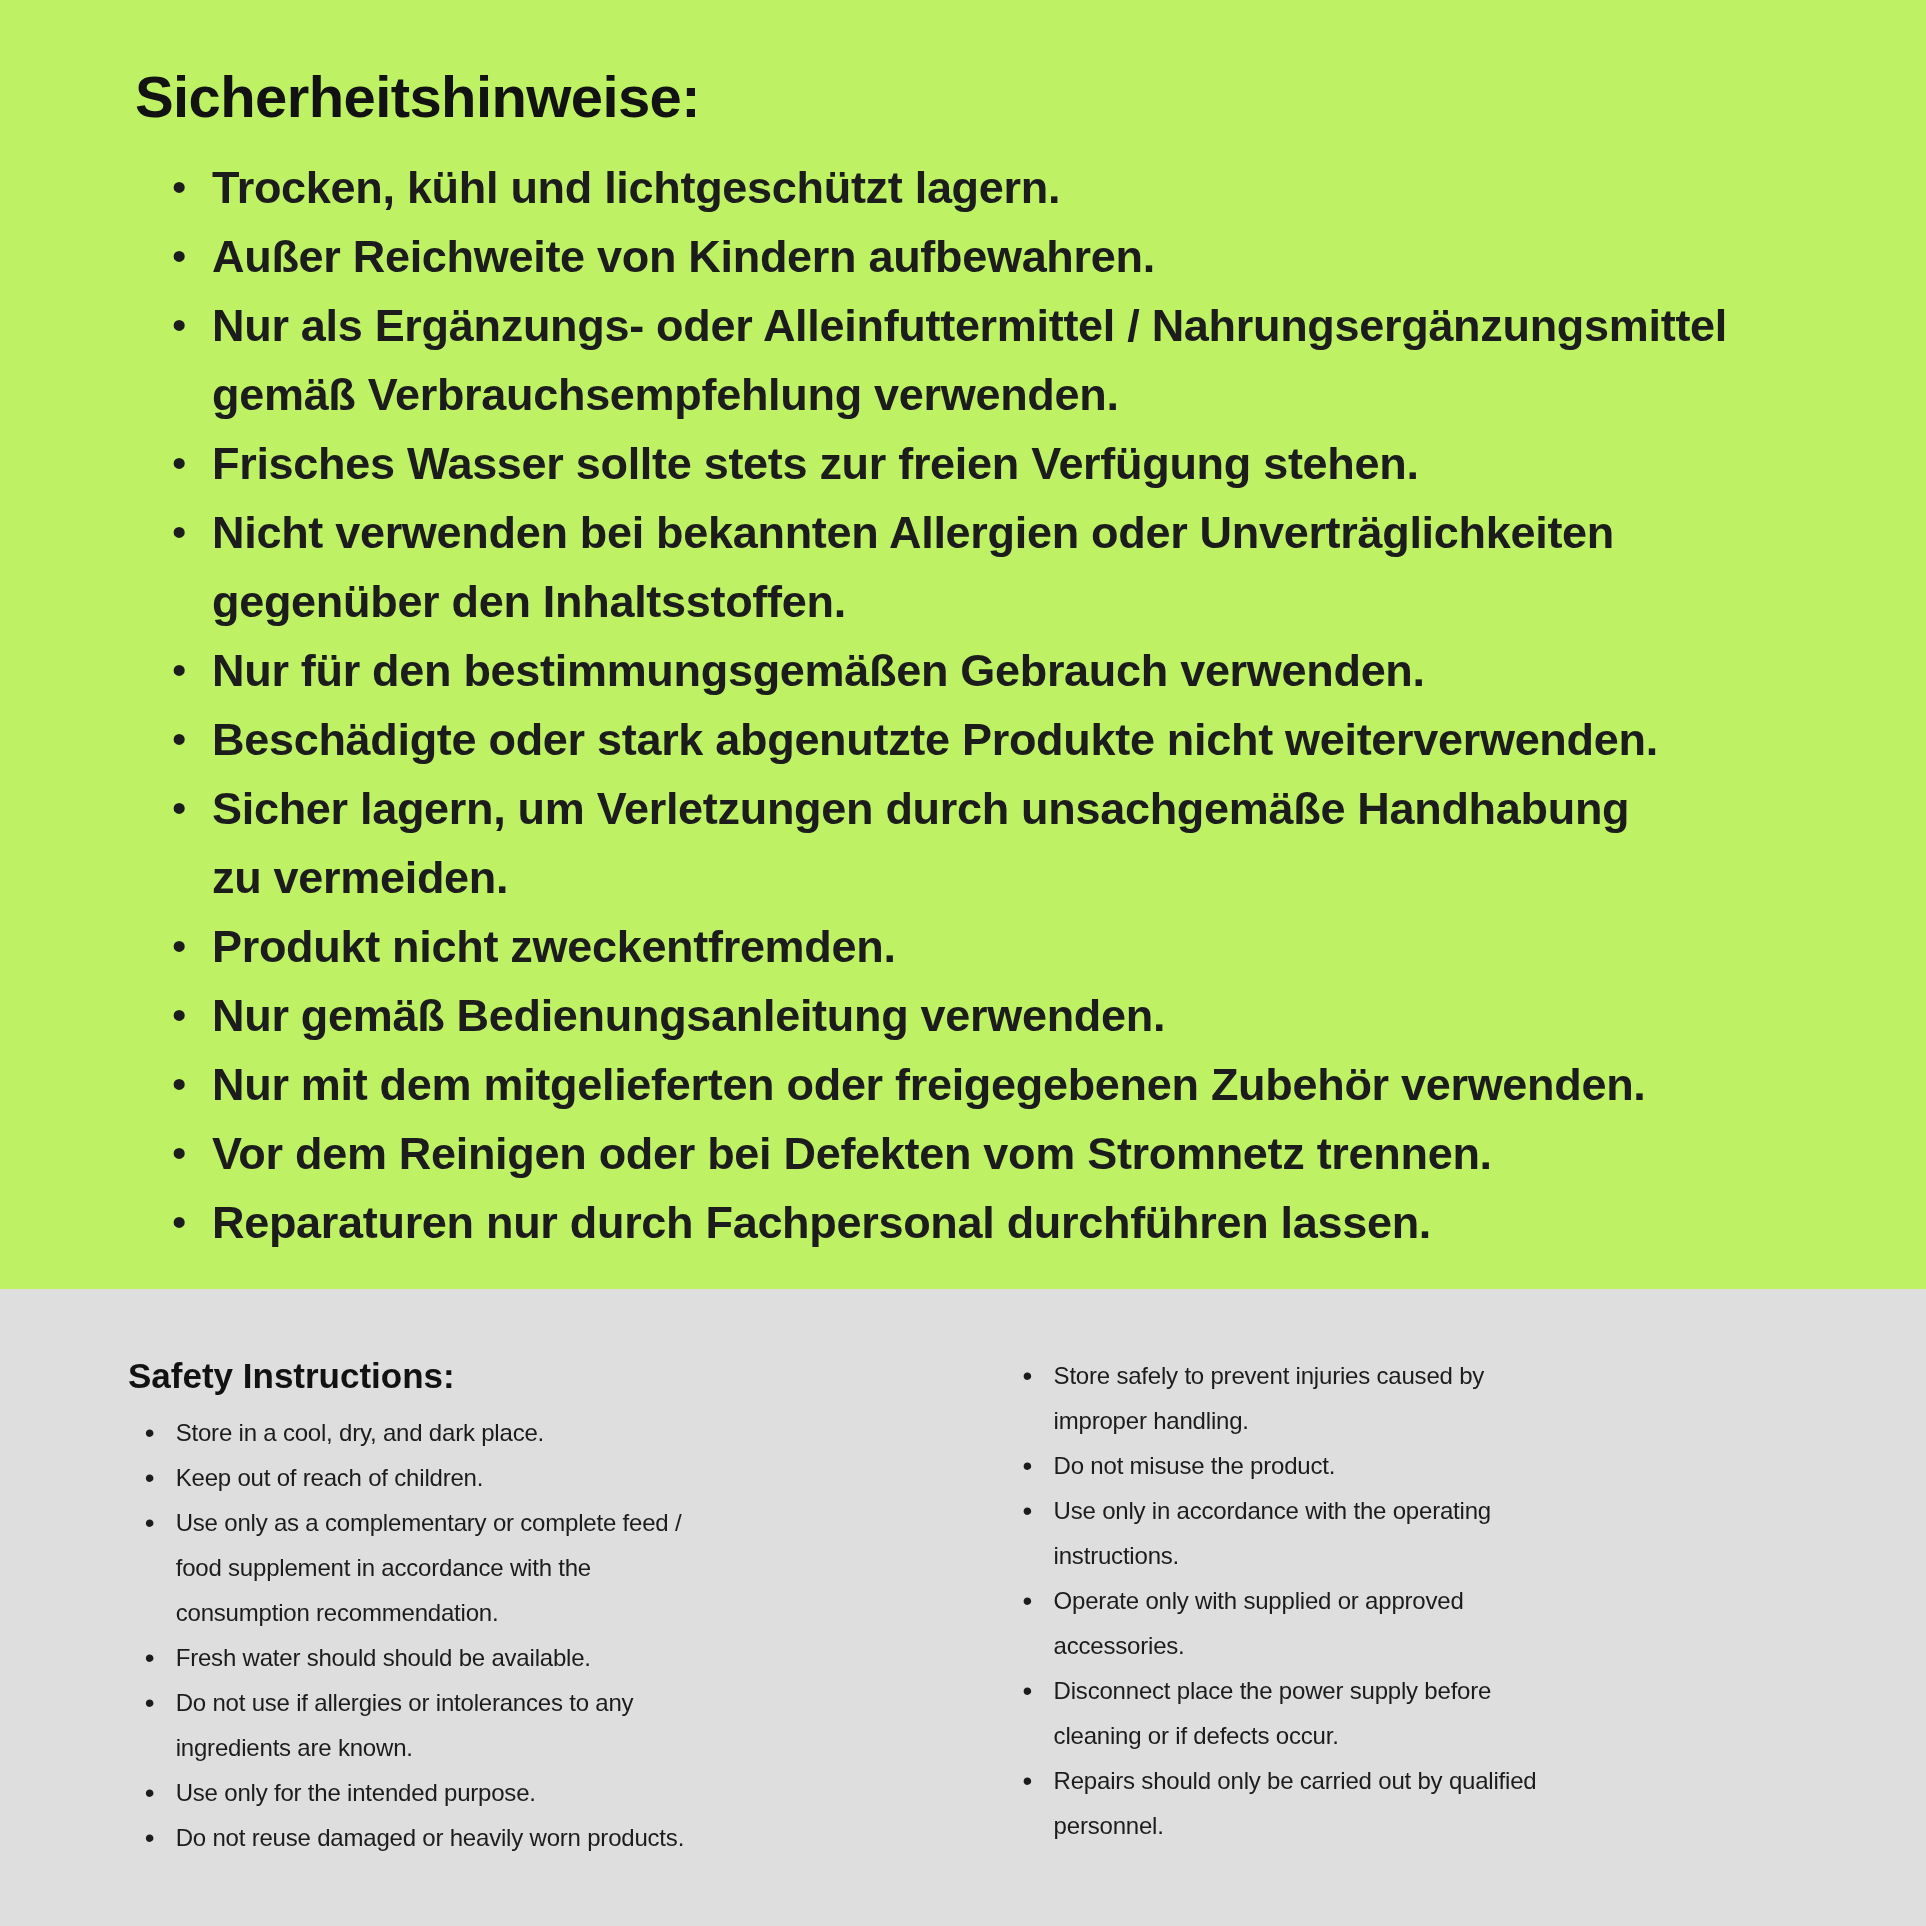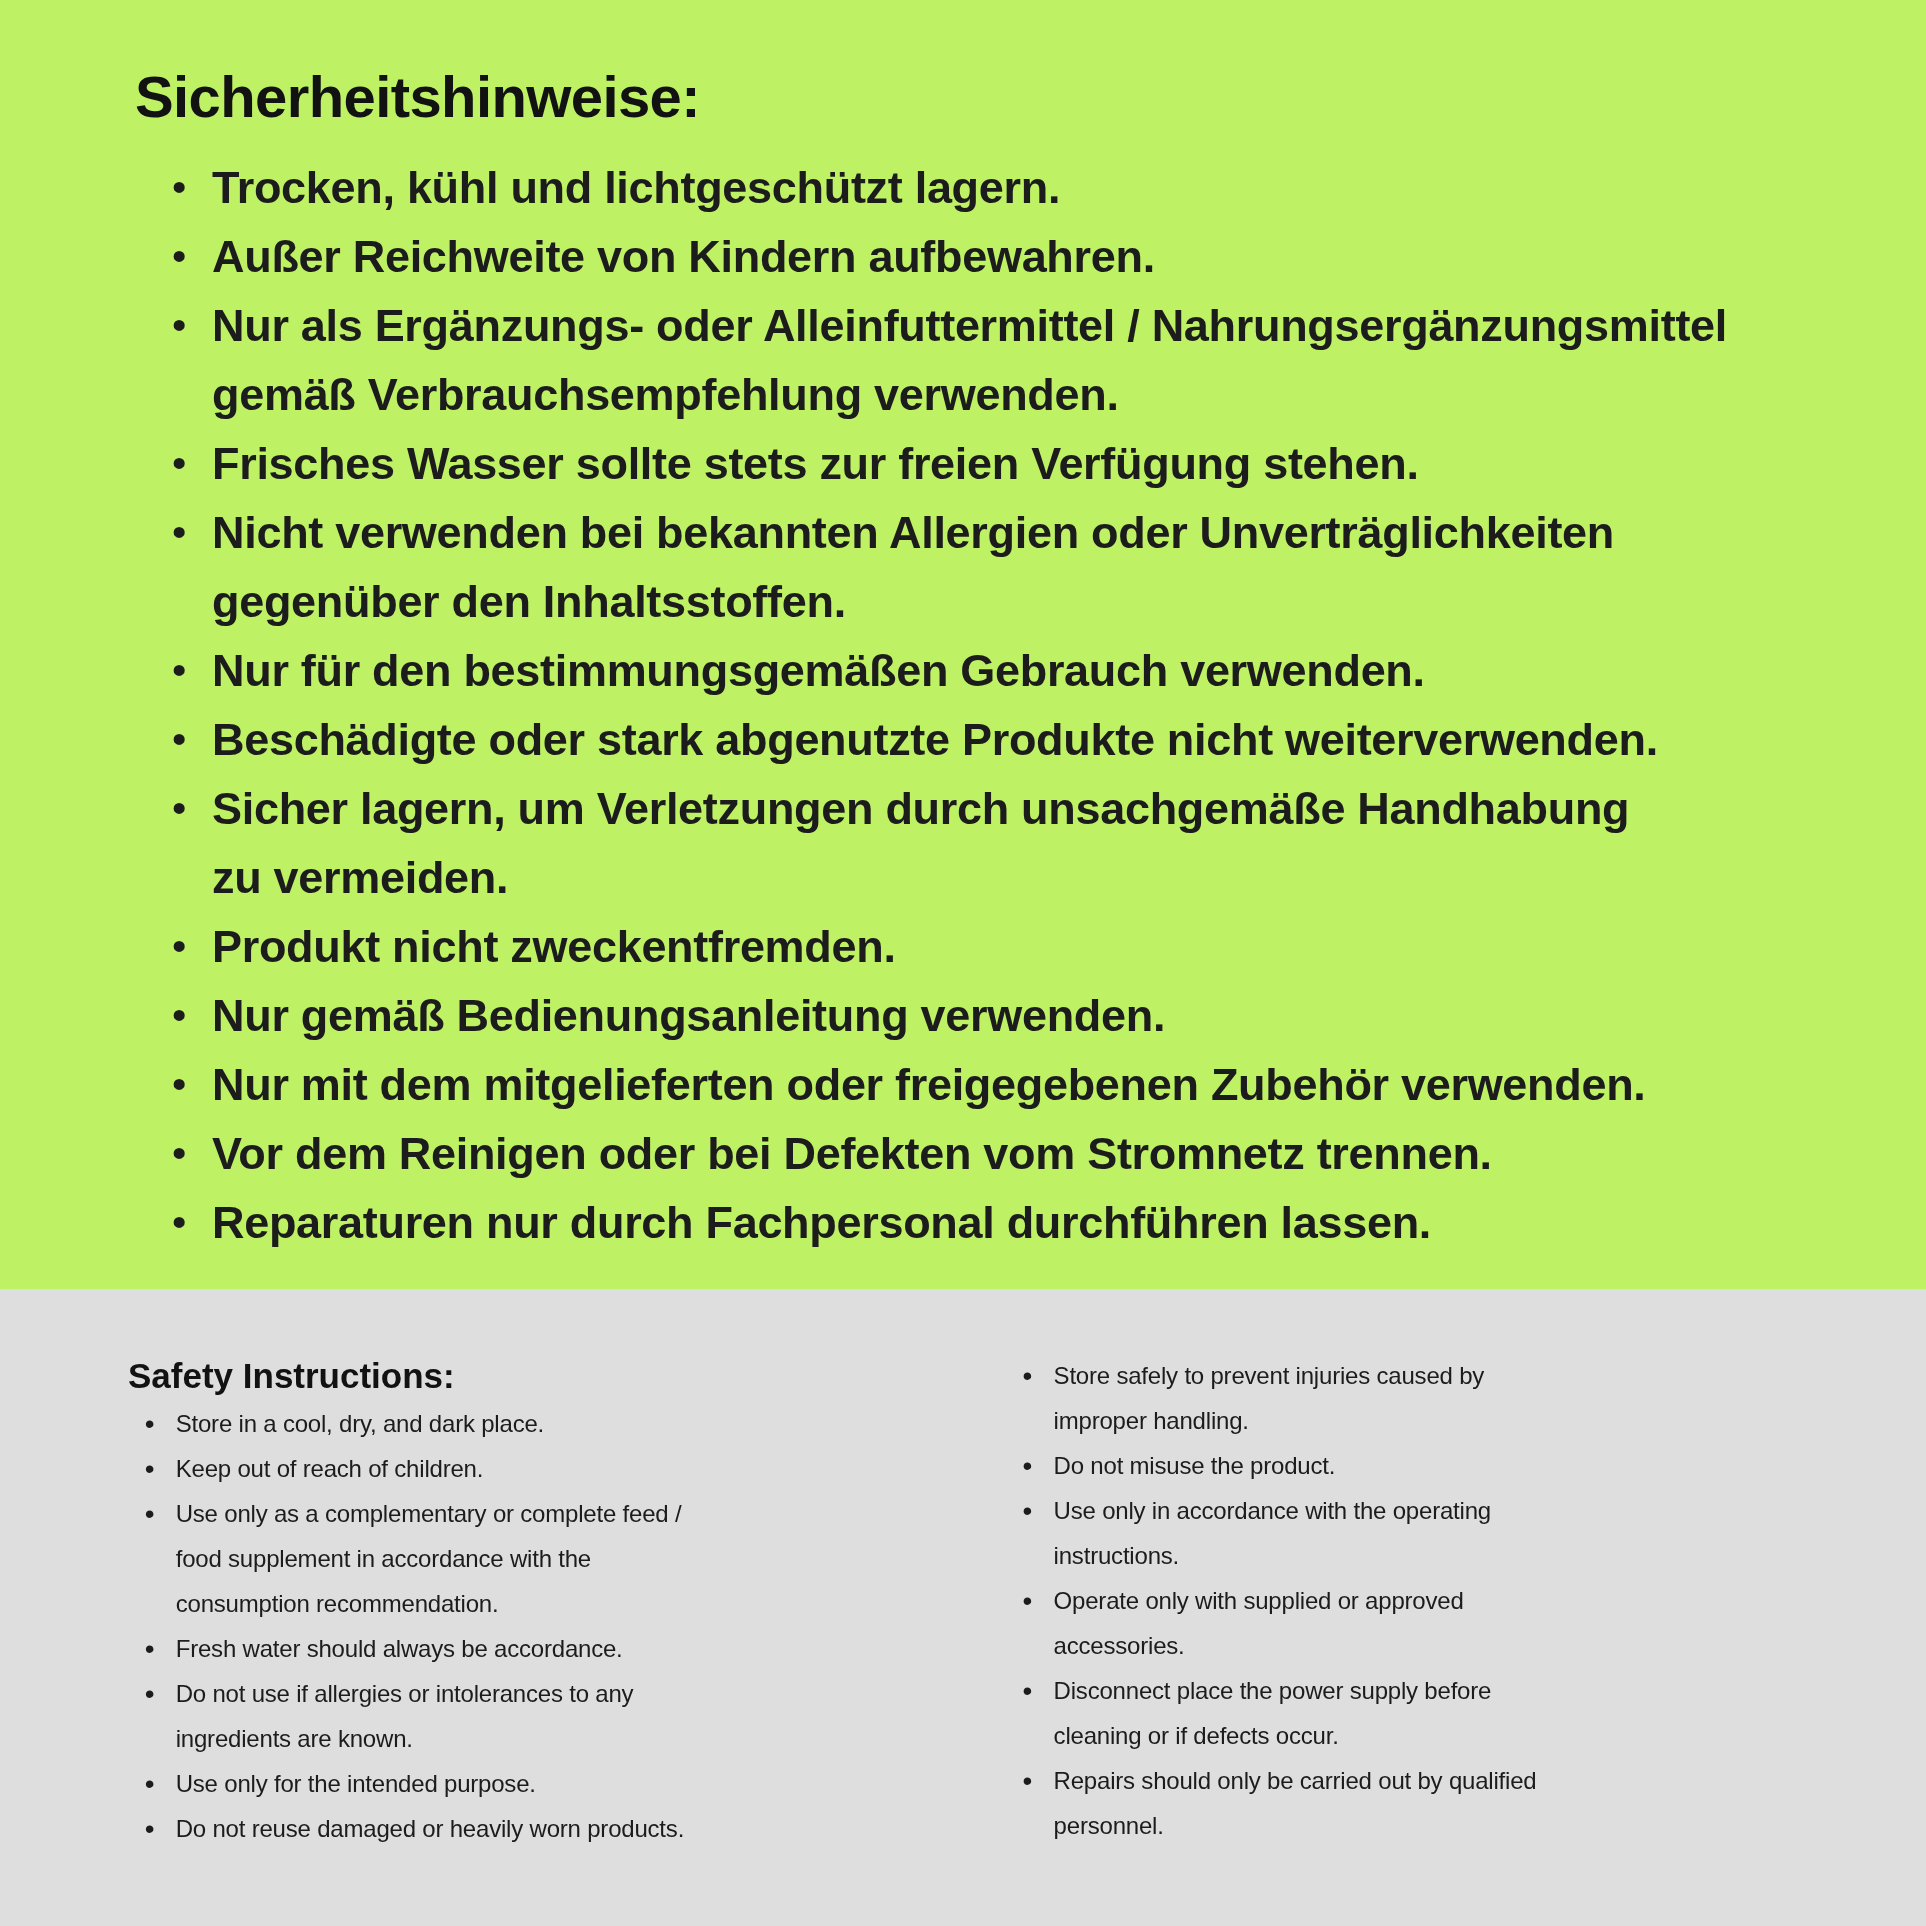--- a/index.html
+++ b/index.html
@@ -59,21 +59,21 @@
     display: flex;
     gap: 141px;
   }
   .en-col-left  { flex: 0 0 751px; }
   .en-col-right { flex: 1 1 auto; }
   .en-heading {
     font-size: 35px;
     font-weight: 700;
     line-height: 45px;
     color: #121212;
-    margin: 0 0 3px 0;
+    margin: 0 0 12px 0;
   }
   .en-list .li-bullet {
     flex: 0 0 31px;
     font-size: 28px;
     line-height: 45px;
     text-align: left;
   }
   .en-col-left .en-list { margin-left: 16.7px; }
   .en-col-right .en-list { margin-left: 2.6px; }
   .en-list .li-text {
@@ -165,21 +165,21 @@
           <span class="li-text">Keep out of reach of children.</span>
         </div>
         <div class="li-row">
           <span class="li-bullet">•</span>
           <span class="li-text">Use only as a complementary or complete feed /
 food supplement in accordance with the
 consumption recommendation.</span>
         </div>
         <div class="li-row">
           <span class="li-bullet">•</span>
-          <span class="li-text">Fresh water should always be accordance.</span>
+          <span class="li-text">Fresh water should should be available.</span>
         </div>
         <div class="li-row">
           <span class="li-bullet">•</span>
           <span class="li-text">Do not use if allergies or intolerances to any
 ingredients are known.</span>
         </div>
         <div class="li-row">
           <span class="li-bullet">•</span>
           <span class="li-text">Use only for the intended purpose.</span>
         </div>

